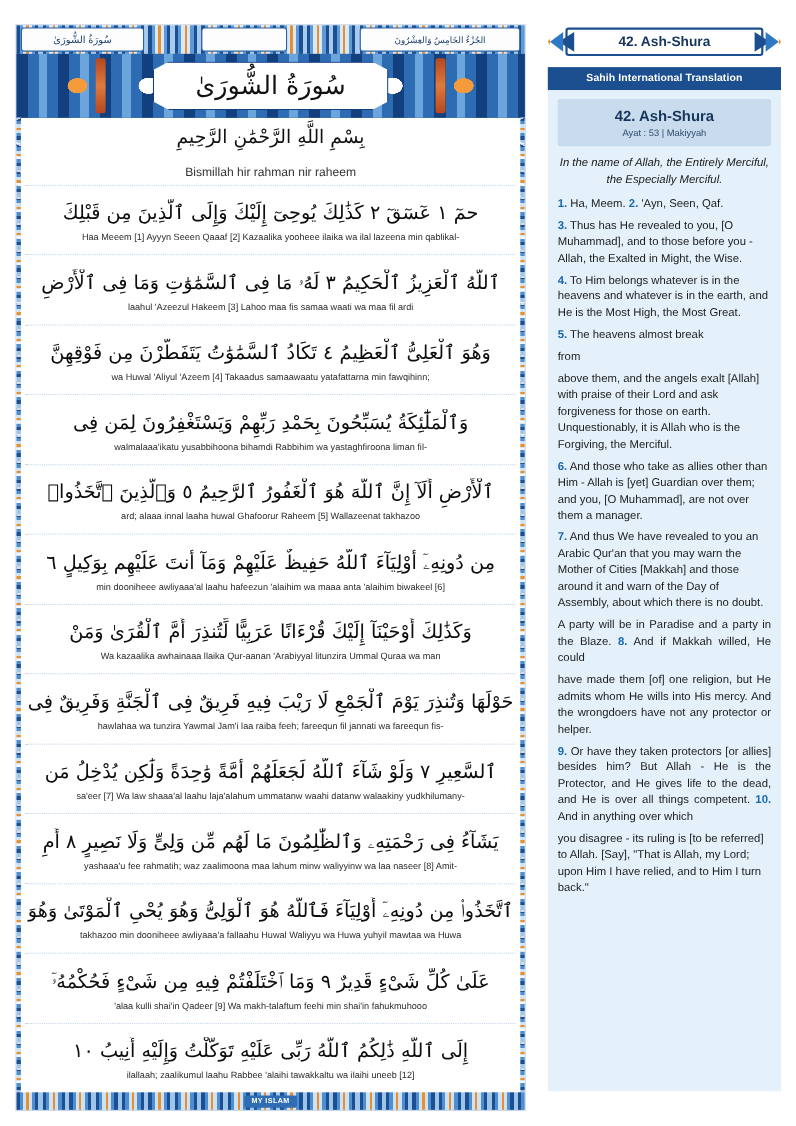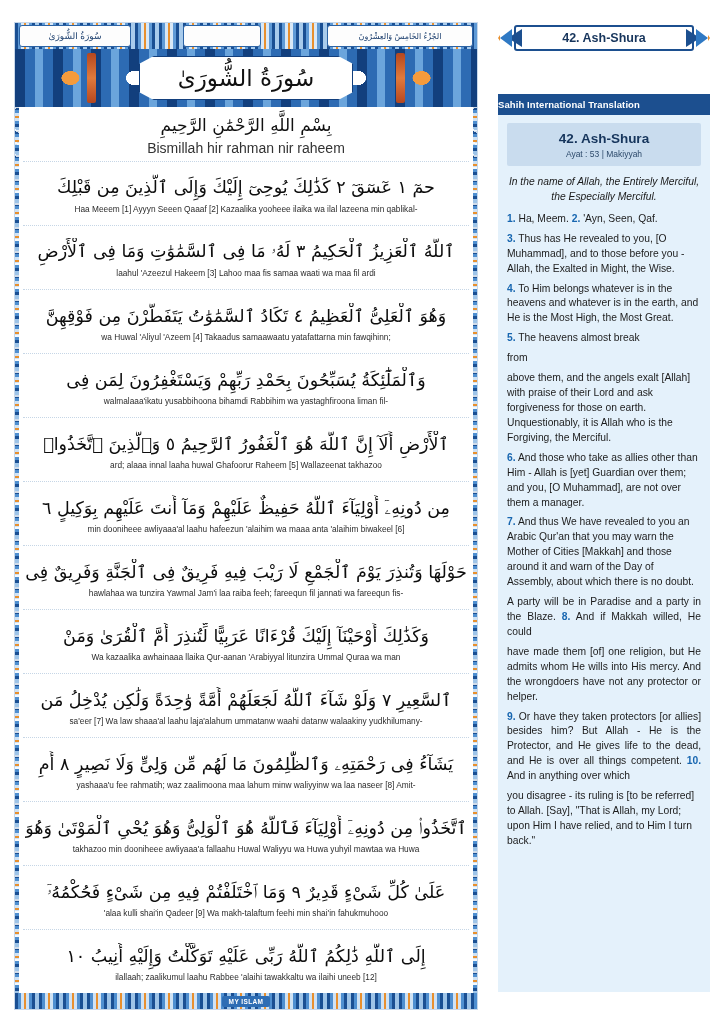--- a/index.html
+++ b/index.html
@@ -163,23 +163,23 @@
     border-bottom: 1px dotted #c6d6e6;
   }
   .basmala-ar {
     font-family: "DejaVu Sans", "Liberation Sans", sans-serif;
     font-size: 17px;
     color: #111;
     direction: rtl;
     line-height: 1.5;
   }
   .basmala-tr {
-    font-size: 14px;
+    font-size: 11px;
     color: #333;
-    margin-top: 1px;
+    margin-top: 12px;
   }
 
   .ayah-row {
     border-bottom: 1px dotted #c6d6e6;
     padding: 5px 2px 3px 2px;
     flex: 1 1 auto;
     display: flex;
     flex-direction: column;
     justify-content: center;
     min-height: 0;
@@ -262,24 +262,23 @@
     width: 26px; height: 22px;
   }
   .hdr-orn.left { left: 0; }
   .hdr-orn.right { right: 0; }
 
   .trans-subbar {
     background: #1c4f8f;
     color: #ffffff;
     font-size: 9.5px;
     font-weight: bold;
-    text-align: left;
+    text-align: center;
     padding: 5px 0;
     letter-spacing: .1px;
-    margin-top: 33px;
   }
 
   .trans-body {
     flex: 1;
     background: #e4f1fb;
     padding: 8px 9px 10px 9px;
     min-height: 0;
     overflow: hidden;
     display: flex;
     flex-direction: column;
@@ -364,26 +363,26 @@
               </div>
               <div class="ayah-row">
                 <div class="ayah-ar">ٱلْأَرْضِ أَلَآ إِنَّ ٱللَّهَ هُوَ ٱلْغَفُورُ ٱلرَّحِيمُ ٥ وَٱلَّذِينَ ٱتَّخَذُوا۟</div>
                 <div class="ayah-tr">ard; alaaa innal laaha huwal Ghafoorur Raheem [5] Wallazeenat takhazoo</div>
               </div>
               <div class="ayah-row">
                 <div class="ayah-ar">مِن دُونِهِۦٓ أَوْلِيَآءَ ٱللَّهُ حَفِيظٌ عَلَيْهِمْ وَمَآ أَنتَ عَلَيْهِم بِوَكِيلٍ ٦</div>
                 <div class="ayah-tr">min dooniheee awliyaaa'al laahu hafeezun 'alaihim wa maaa anta 'alaihim biwakeel [6]</div>
               </div>
               <div class="ayah-row">
+                <div class="ayah-ar">وَكَذَٰلِكَ أَوْحَيْنَآ إِلَيْكَ قُرْءَانًا عَرَبِيًّا لِّتُنذِرَ أُمَّ ٱلْقُرَىٰ وَمَنْ</div>
+                <div class="ayah-tr">Wa kazaalika awhainaaa llaika Qur-aanan 'Arabiyyal litunzira Ummal Quraa wa man</div>
+              </div>
+              <div class="ayah-row">
                 <div class="ayah-ar">حَوْلَهَا وَتُنذِرَ يَوْمَ ٱلْجَمْعِ لَا رَيْبَ فِيهِ فَرِيقٌ فِى ٱلْجَنَّةِ وَفَرِيقٌ فِى</div>
                 <div class="ayah-tr">hawlahaa wa tunzira Yawmal Jam'i laa raiba feeh; fareequn fil jannati wa fareequn fis-</div>
-              </div>
-              <div class="ayah-row">
-                <div class="ayah-ar">وَكَذَٰلِكَ أَوْحَيْنَآ إِلَيْكَ قُرْءَانًا عَرَبِيًّا لِّتُنذِرَ أُمَّ ٱلْقُرَىٰ وَمَنْ</div>
-                <div class="ayah-tr">Wa kazaalika awhainaaa llaika Qur-aanan 'Arabiyyal litunzira Ummal Quraa wa man</div>
               </div>
               <div class="ayah-row">
                 <div class="ayah-ar">ٱلسَّعِيرِ ٧ وَلَوْ شَآءَ ٱللَّهُ لَجَعَلَهُمْ أُمَّةً وَٰحِدَةً وَلَٰكِن يُدْخِلُ مَن</div>
                 <div class="ayah-tr">sa'eer [7] Wa law shaaa'al laahu laja'alahum ummatanw waahi datanw walaakiny yudkhilumany-</div>
               </div>
               <div class="ayah-row">
                 <div class="ayah-ar">يَشَآءُ فِى رَحْمَتِهِۦ وَٱلظَّٰلِمُونَ مَا لَهُم مِّن وَلِىٍّ وَلَا نَصِيرٍ ٨ أَمِ</div>
                 <div class="ayah-tr">yashaaa'u fee rahmatih; waz zaalimoona maa lahum minw waliyyinw wa laa naseer [8] Amit-</div>
               </div>
               <div class="ayah-row">

